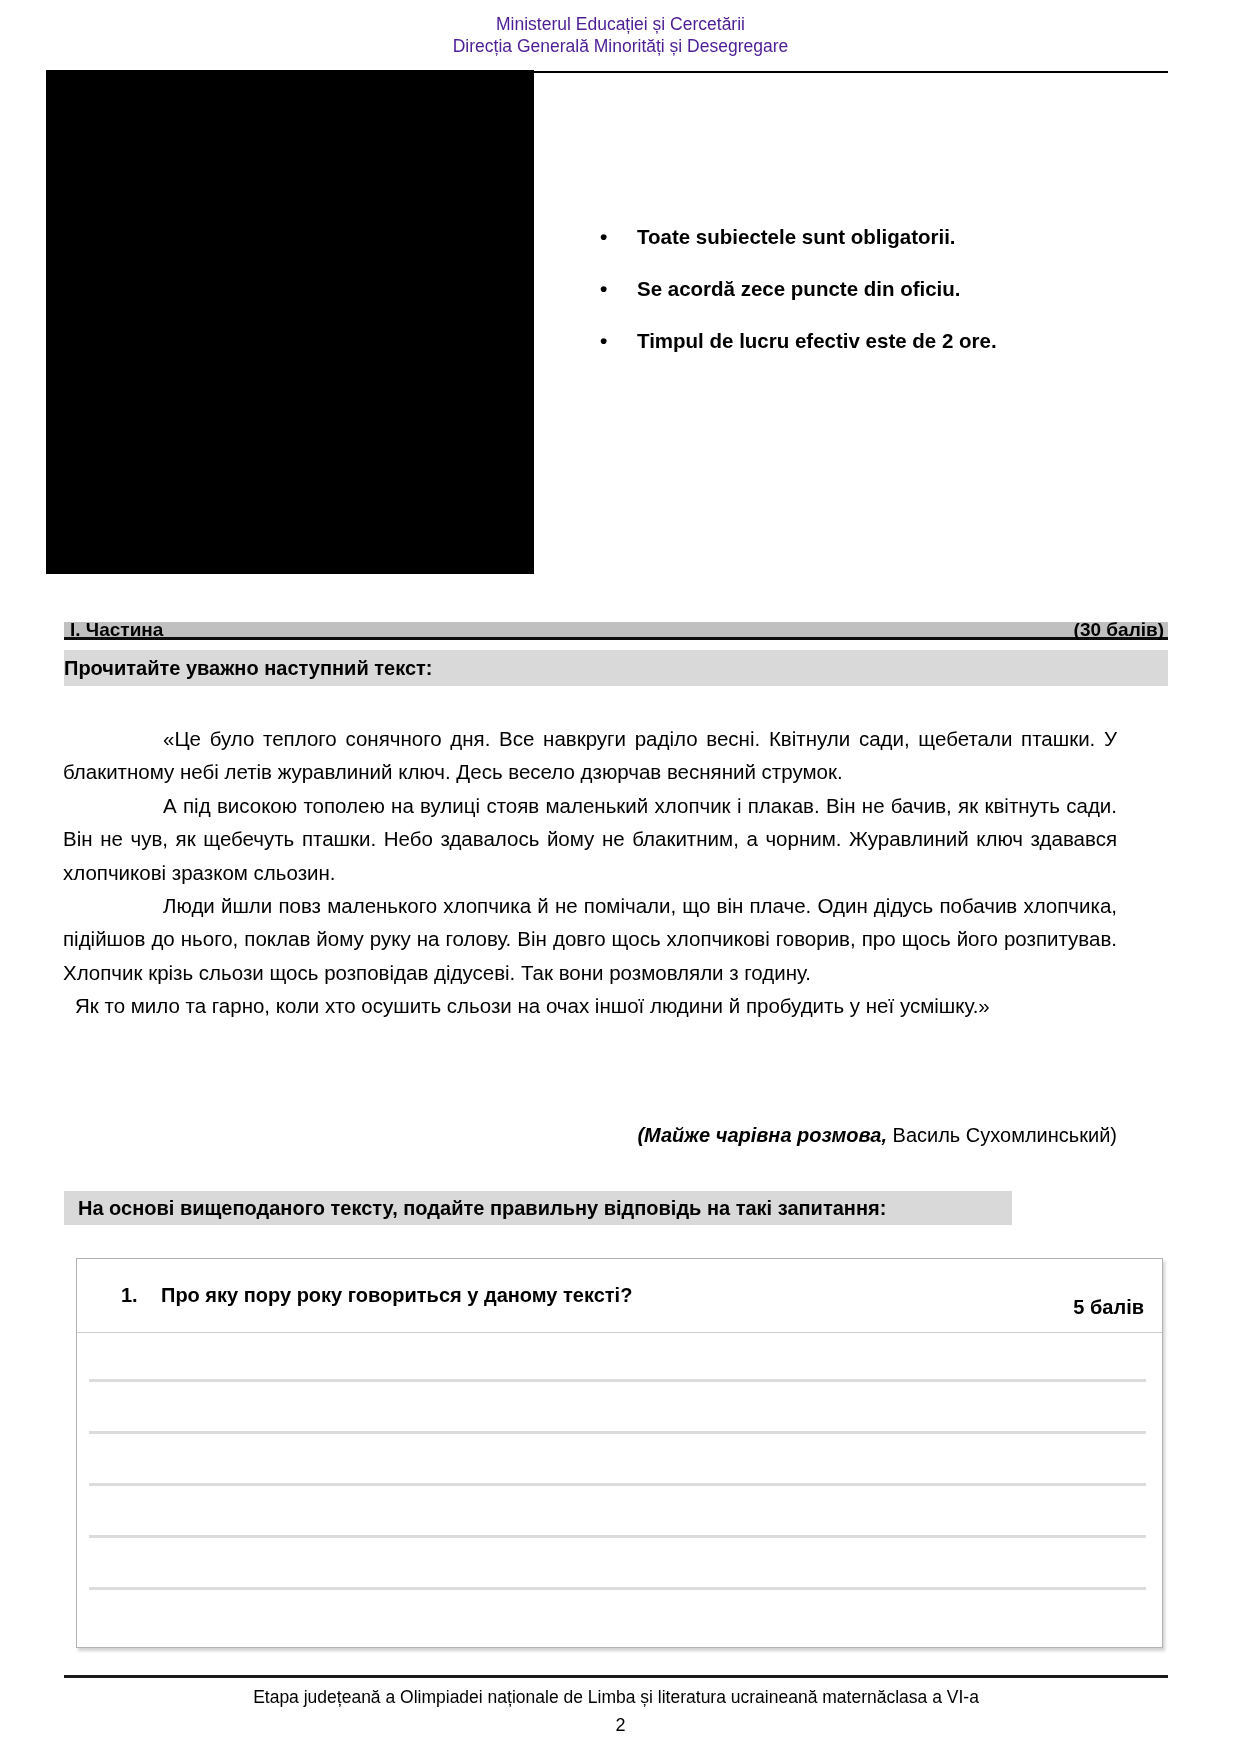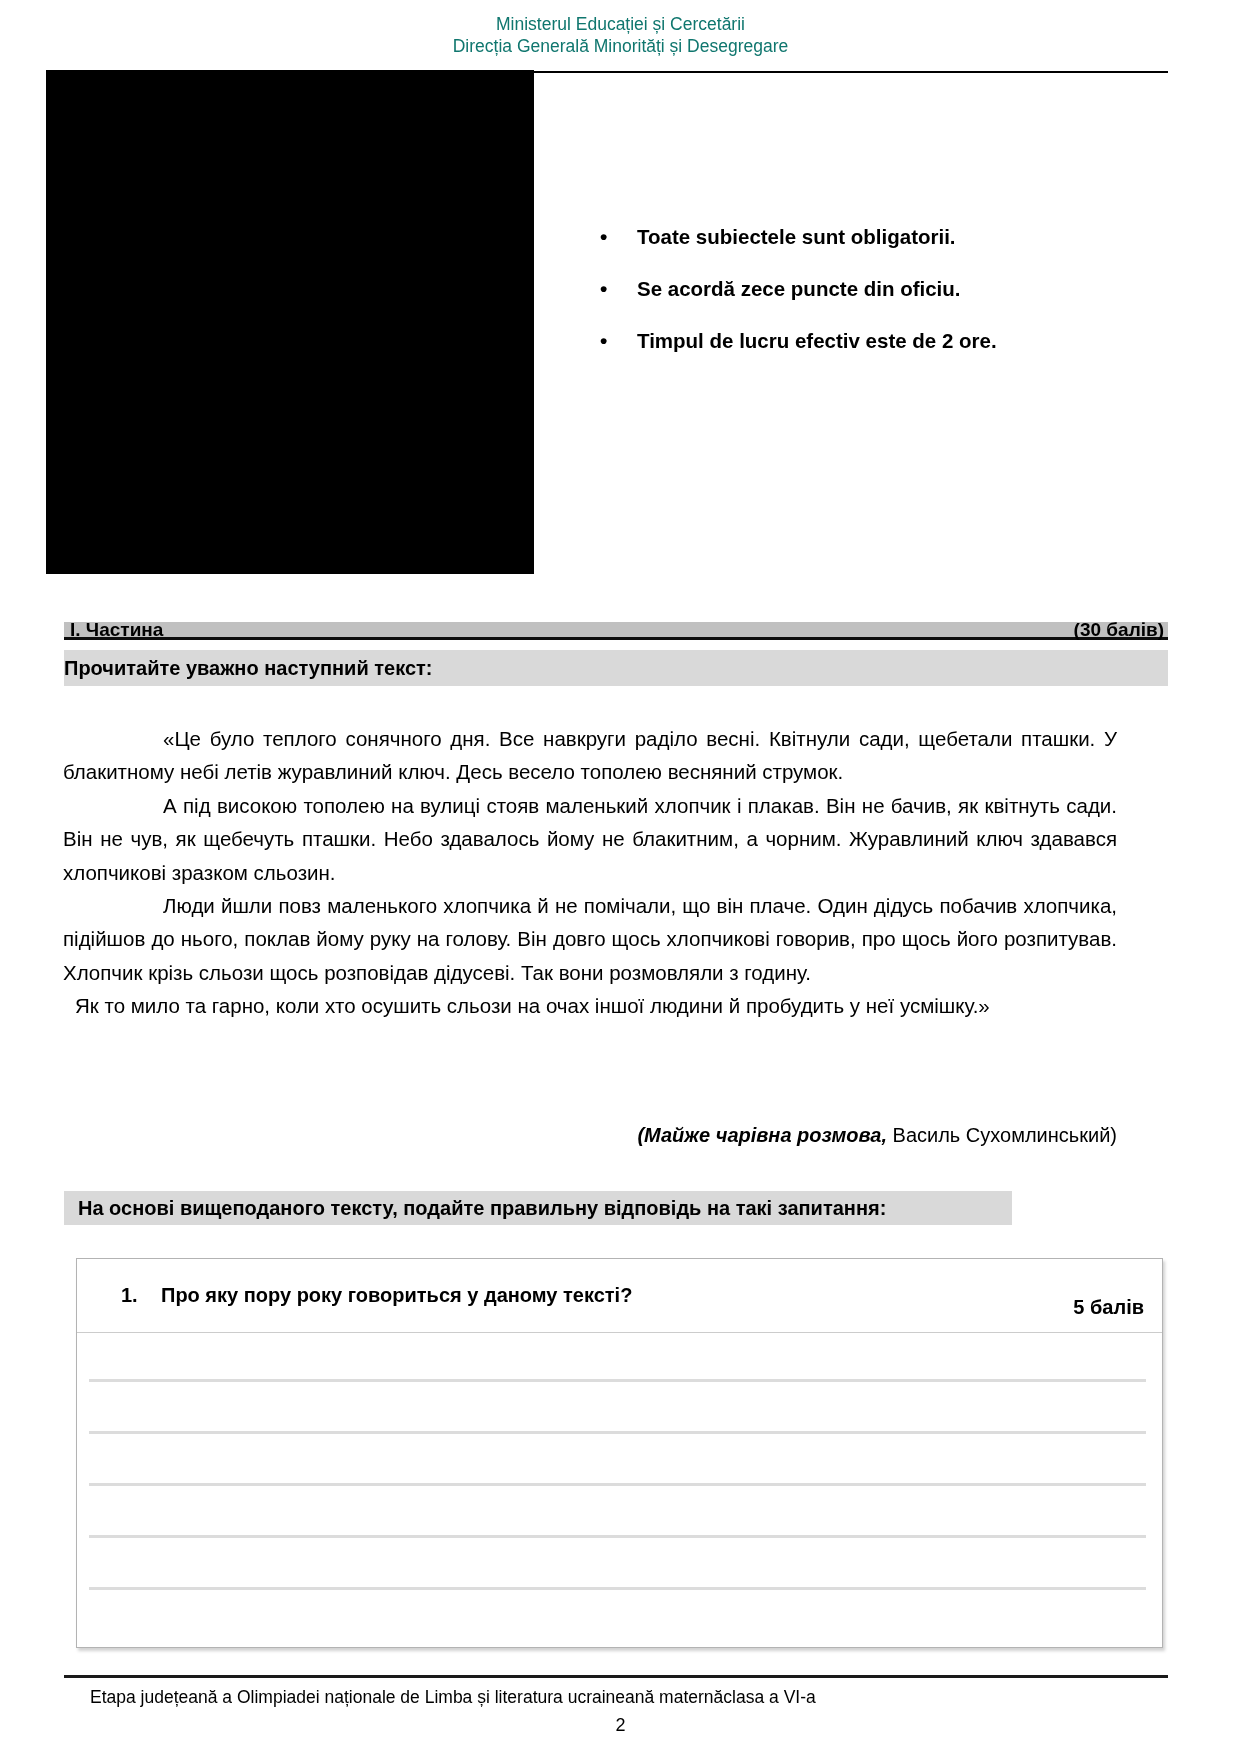--- a/index.html
+++ b/index.html
@@ -10,21 +10,21 @@
     height: 1755px;
     background: #ffffff;
     font-family: "Liberation Sans", sans-serif;
     color: #000;
     overflow: hidden;
   }
 
   
   .doc-header {
     position: absolute; top: 13px; left: 0; width: 100%;
-    text-align: center; font-size: 17.5px; line-height: 22px; color: #0f766e;
+    text-align: center; font-size: 17.5px; line-height: 22px; color: #4c1d95;
   }
   .header-rule {
     position: absolute; top: 71px; left: 64px; width: 1104px;
     border-top: 2px solid #000;
   }
 
   
   .black-rect {
     position: absolute; top: 70px; left: 46px;
     width: 488px; height: 504px; background: #000;
@@ -89,22 +89,22 @@
   .ans-line { height: 52px; border-bottom: 3px solid #dcdcdc; }
   .ans-line:first-child { height: 49px; }
 
   
   .footer-rule {
     position: absolute; top: 1675px; left: 64px; width: 1104px;
     border-top: 3px solid #1a1a1a;
   }
   .footer-row {
     position: absolute; top: 1686px; left: 64px; width: 1104px;
-    display: flex; justify-content: flex-start;
-    font-size: 17.5px; line-height: 22px; margin-left: 26px;
+    display: flex; justify-content: center;
+    font-size: 17.5px; line-height: 22px;
   }
   .page-num {
     position: absolute; top: 1715px; left: 0; width: 100%;
     text-align: center; font-size: 18px;
   }
 </style>
 </head>
 <body>
 
 <div class="page">
@@ -135,21 +135,21 @@
   <div class="bar1">
     <span>І. Частина</span>
     <span>(30 балів)</span>
   </div>
 
   <div class="bar2">
     <span>Прочитайте уважно наступний текст:</span>
   </div>
 
   <div class="passage">
-      <p>«Це було теплого сонячного дня. Все навкруги раділо весні. Квітнули сади, щебетали пташки. У блакитному небі летів журавлиний ключ. Десь весело тополею весняний струмок.</p>
+      <p>«Це було теплого сонячного дня. Все навкруги раділо весні. Квітнули сади, щебетали пташки. У блакитному небі летів журавлиний ключ. Десь весело дзюрчав весняний струмок.</p>
       <p>А під високою тополею на вулиці стояв маленький хлопчик і плакав. Він не бачив, як квітнуть сади. Він не чув, як щебечуть пташки. Небо здавалось йому не блакитним, а чорним. Журавлиний ключ здавався хлопчикові зразком сльозин.</p>
       <p>Люди йшли повз маленького хлопчика й не помічали, що він плаче. Один дідусь побачив хлопчика, підійшов до нього, поклав йому руку на голову. Він довго щось хлопчикові говорив, про щось його розпитував. Хлопчик крізь сльози щось розповідав дідусеві. Так вони розмовляли з годину.</p>
       <p>Як то мило та гарно, коли хто осушить сльози на очах іншої людини й пробудить у неї усмішку.»</p>
     </div>
 
   <div class="attribution">
     <span class="title-part">(Майже чарівна розмова,</span><span> Василь Сухомлинський)</span>
   </div>
 
   <div class="bar3">

